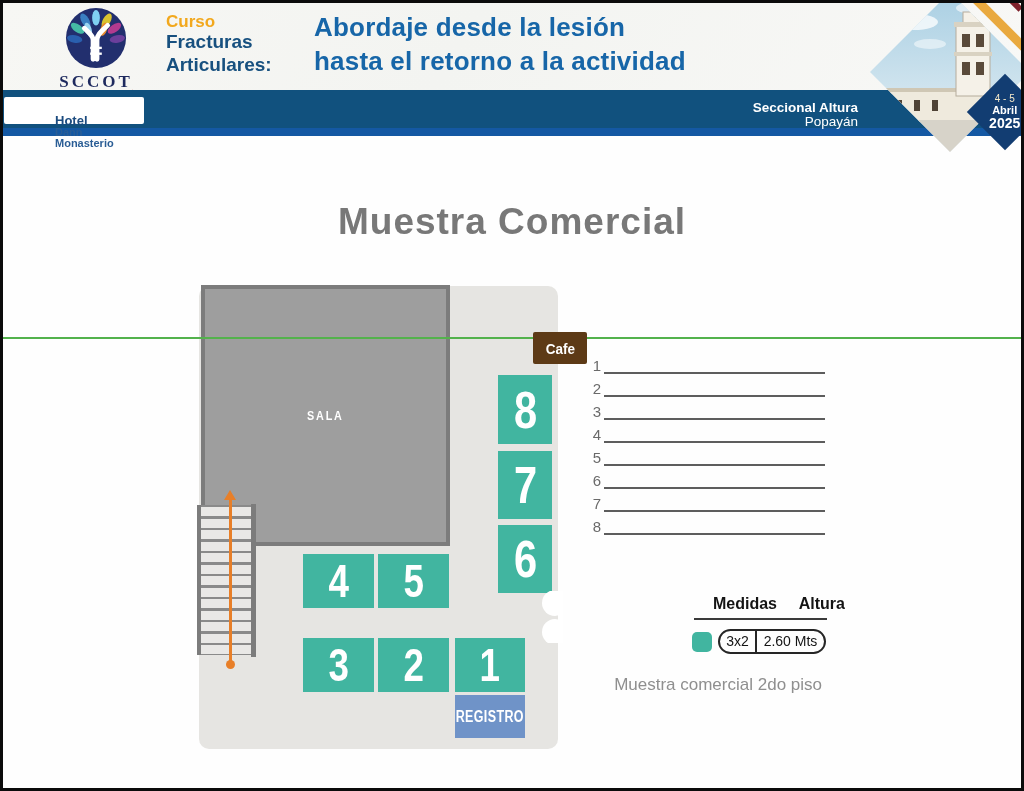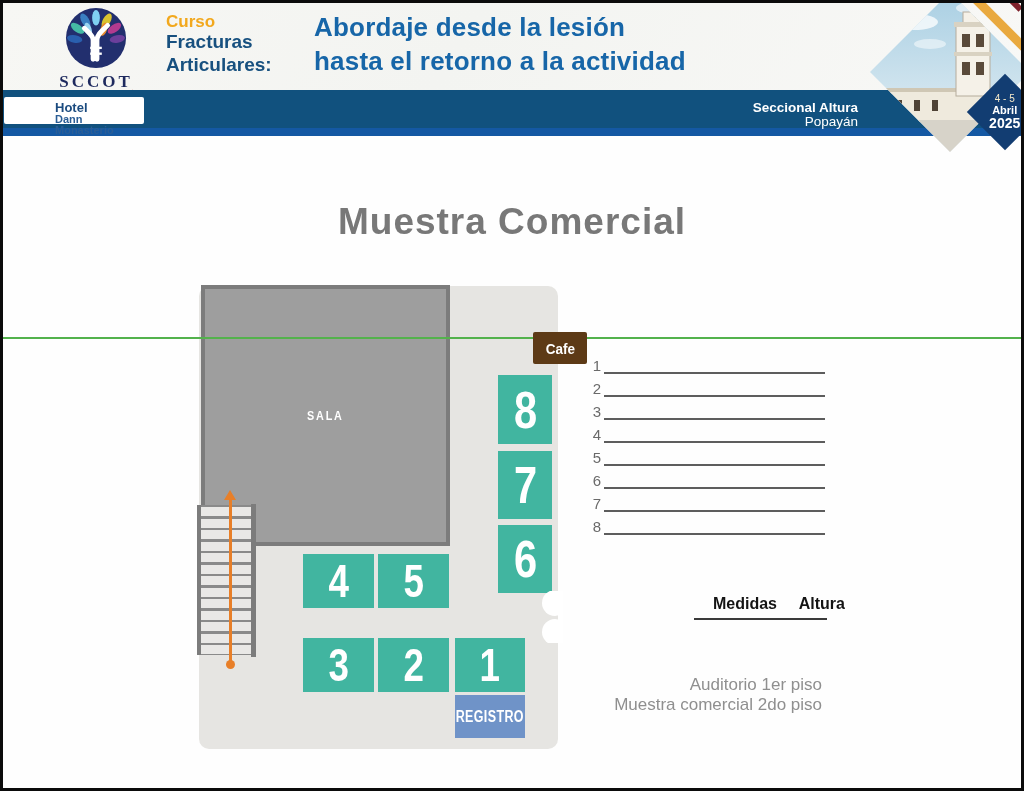--- a/index.html
+++ b/index.html
@@ -18,21 +18,21 @@
   .logo-acronym { font-size:17px; font-weight:bold; letter-spacing:3px; color:#1e2a5e; line-height:17px; }
   .logo-caption { font-size:4px; line-height:4.5px; color:#a8403e; letter-spacing:.3px; }
   .course { left:163px; top:9px; }
   .kicker { font-size:17px; font-weight:bold; color:var(--kicker-yellow,#f2a81d); line-height:19px; }
   .course-name { font-size:19px; font-weight:bold; color:#17507f; line-height:22.5px; }
   .event-title { left:311px; top:7px; font-size:26px; font-weight:bold; color:var(--title-blue,#1766a8); line-height:34px; letter-spacing:.2px; }
 
   .bar-main { left:0; top:87px; width:1018px; height:38px; background:var(--header-bar,#11517e); }
   .bar-accent { left:0; top:125px; width:1018px; height:8px; background:var(--header-bar-accent,#1458a3); }
 
-  .hotel-box { left:1px; top:94px; width:140px; height:27px; background:#ffffff; border-radius:2px; padding:4px 0 0 51px; }
+  .hotel-box { left:1px; top:94px; width:140px; height:27px; background:#ffffff; border-radius:2px; padding:17px 0 0 51px; }
   .hotel-label { font-size:13px; font-weight:bold; color:#1b4b7f; line-height:13px; }
   .hotel-name { font-size:11px; font-weight:bold; color:#2a5d95; line-height:11px; }
 
   .location { right:163px; top:98px; text-align:right; color:#ffffff; }
   .loc-seccional { font-size:13.5px; font-weight:bold; line-height:14px; }
   .loc-city { font-size:13.5px; line-height:14px; }
 
   .gold-stripe { left:947px; top:27px; width:122px; height:9px; background:#e9a93f; transform:rotate(45deg); z-index:3; }
   .photo-diamond { left:867px; top:-11px; z-index:4; }
   .date-diamond { left:975px; top:82px; width:54px; height:54px; background:#123d72; transform:rotate(45deg); z-index:5;
@@ -293,19 +293,25 @@
   <div class="abs list-row" style="top:512px">
       <span class="list-num">8</span>
       <span class="list-line"></span>
     </div>
 
   <div class="abs legend-head">
     <span>Medidas</span>
     <span>Altura</span>
   </div>
   <div class="abs legend-rule"></div>
+  <div class="abs legend-row">
+    <span class="swatch"></span>
+    <span class="pill">
+      <span class="pill-size">3x2</span>
+      <span class="pill-height">2.60 Mts</span>
+    </span>
+  </div>
 
   <div class="abs floor-notes">
-    <div>Auditorio 1er piso</div>
     <div>Muestra comercial 2do piso</div>
   </div>
 
 </div>
 
 </body></html>

